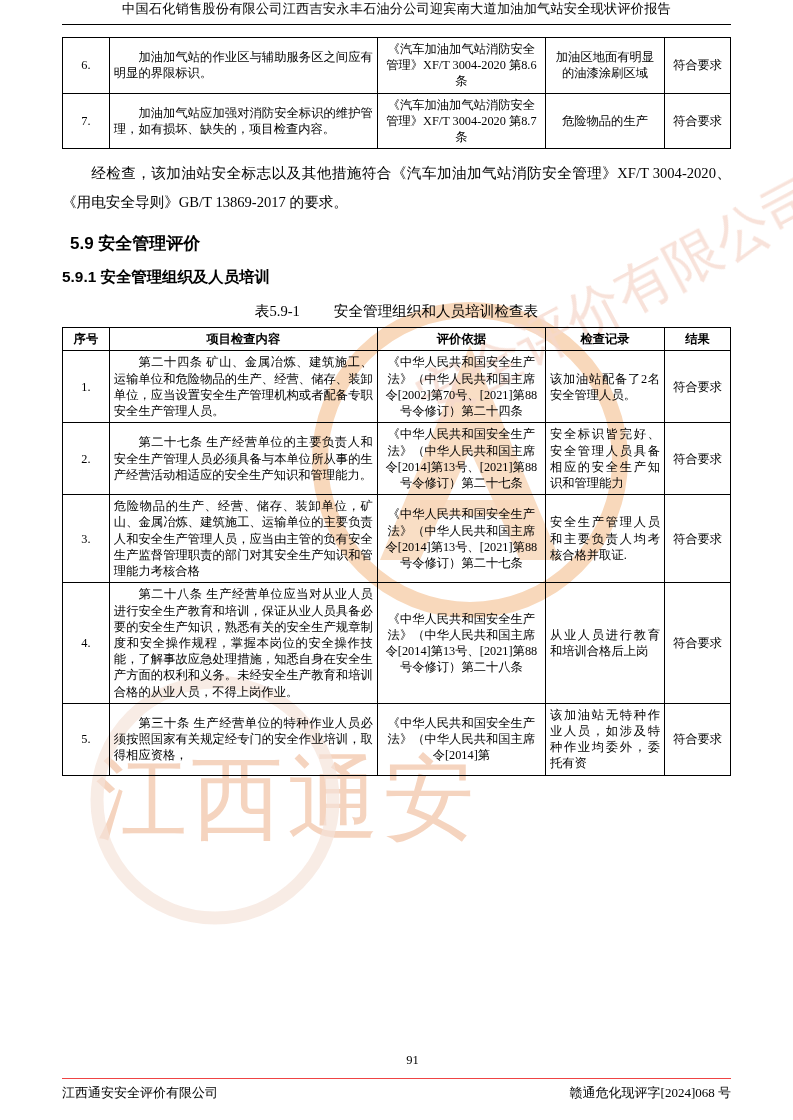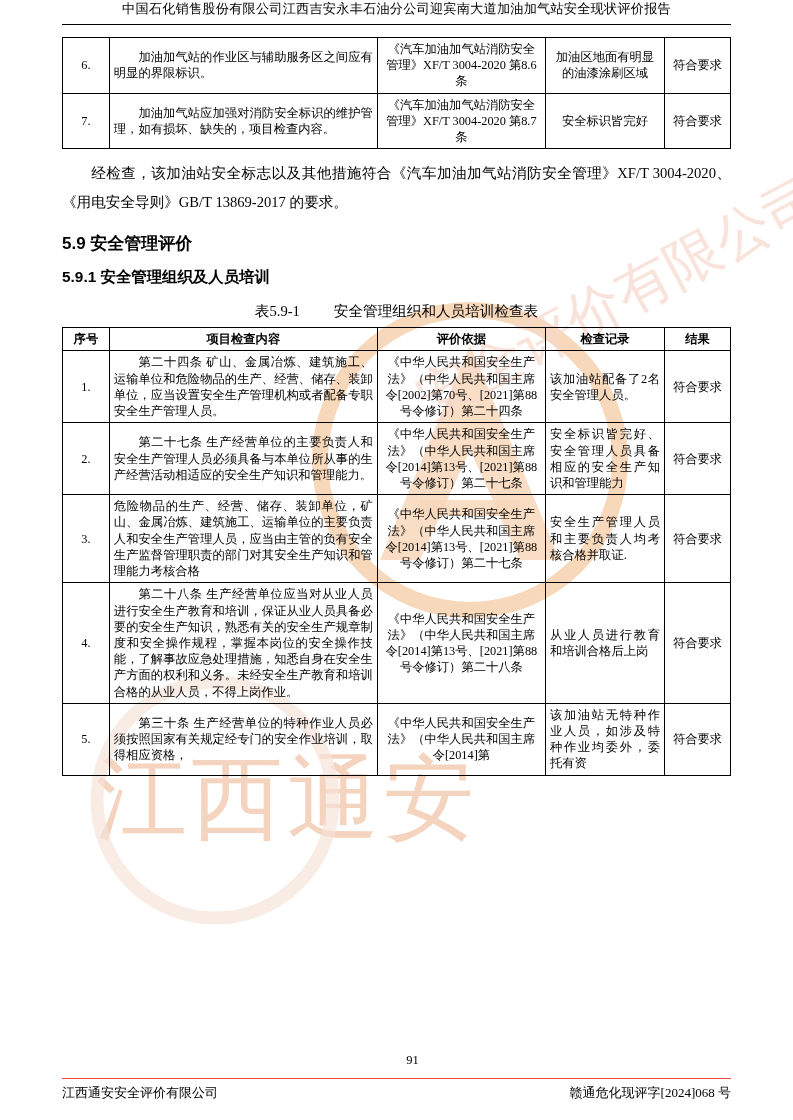--- a/index.html
+++ b/index.html
@@ -79,21 +79,21 @@
     text-indent: 2em;
     text-align: justify;
     text-justify: inter-ideograph;
     position: relative;
     z-index: 10;
   }
 
   h2.sec {
     font-size: 17px;
     font-weight: bold;
-    margin: 16px 0 4px 0;
+    margin: 16px 0 4px 8px;
     font-family: "Liberation Sans", sans-serif;
     position: relative;
     z-index: 10;
   }
   h3.subsec {
     font-size: 15.4px;
     font-weight: bold;
     margin: 12px 0 4px 0;
     font-family: "Liberation Sans", sans-serif;
     position: relative;
@@ -169,21 +169,21 @@
         <td class="c">6.</td>
         <td class="just indent2">加油加气站的作业区与辅助服务区之间应有明显的界限标识。</td>
         <td class="c">《汽车加油加气站消防安全管理》XF/T 3004-2020 第8.6条</td>
         <td class="c">加油区地面有明显的油漆涂刷区域</td>
         <td class="c">符合要求</td>
       </tr>
       <tr>
         <td class="c">7.</td>
         <td class="just indent2">加油加气站应加强对消防安全标识的维护管理，如有损坏、缺失的，项目检查内容。</td>
         <td class="c">《汽车加油加气站消防安全管理》XF/T 3004-2020 第8.7条</td>
-        <td class="c">安全标识皆完好</td>
+        <td class="c">危险物品的生产</td>
         <td class="c">符合要求</td>
       </tr>
     </tbody>
   </table>
 
   <p class="body">经检查，该加油站安全标志以及其他措施符合《汽车加油加气站消防安全管理》XF/T 3004-2020、《用电安全导则》GB/T 13869-2017 的要求。</p>
 
   <h2 class="sec">5.9 安全管理评价</h2>
   <h3 class="subsec">5.9.1 安全管理组织及人员培训</h3>
 

